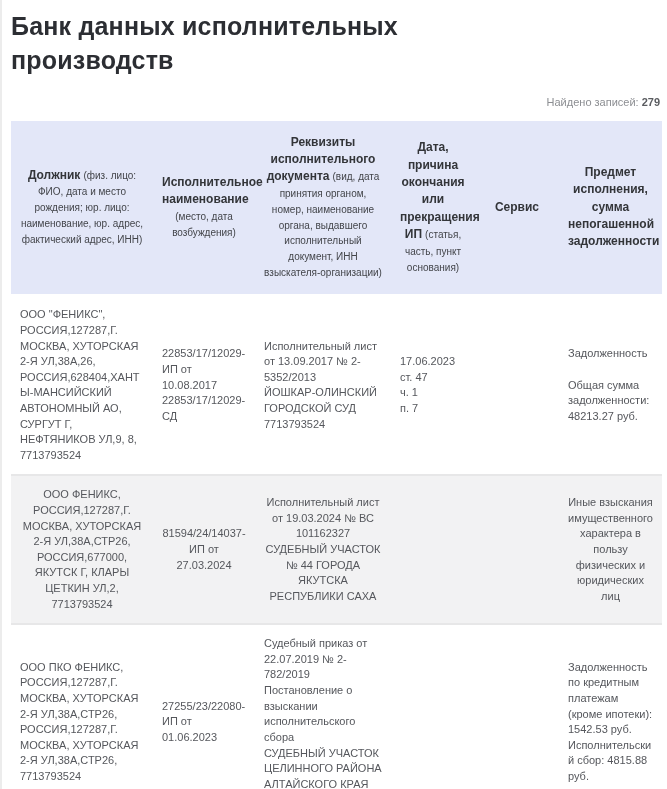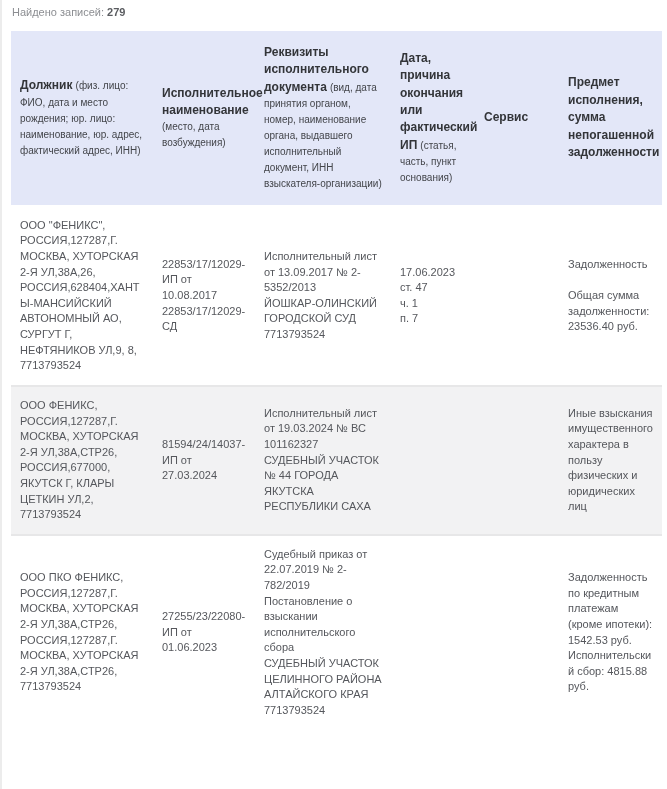--- a/index.html
+++ b/index.html
@@ -28,100 +28,102 @@
     line-height:1.35;
     font-weight:700;
     letter-spacing:.2px;
     color:var(--title-color);
     max-width:500px;
   }
   .results{
     font-size:11px;
     color:var(--muted-text);
     margin:0 0 13px 1px;
+    text-align:right;
   }
   .results b{
     color:#5a5c60;
     font-weight:700;
     margin-left:3px;
   }
   table.bank-table{
     border-collapse:collapse;
     table-layout:fixed;
     width:651px;
   }
   thead th{
     background:var(--header-bg);
-    text-align:left;
+    text-align:center;
     vertical-align:middle;
     padding:13px 9px;
     font-weight:400;
     color:var(--header-text);
     font-size:11px;
     line-height:1.45;
   }
   .ht{font-weight:700;font-size:12px;}
   .hs{font-weight:400;font-size:10px;color:#43454a;}
   tbody tr{border-top:2px solid var(--separator);}
   tbody tr:first-child{border-top:2px solid #ffffff;}
-  tbody tr.alt{background:var(--row-alt-bg);}
+  tbody tr.alt{background:var(--row-alt-bg);text-align:center;}
   td.cell{
     vertical-align:middle;
     padding:11px 9px;
     font-size:11px;
     line-height:1.42;
     color:var(--cell-text);
     white-space:pre-line;
     word-wrap:break-word;
   }
 </style>
 </head>
 <body>
 
 <div class="page">
 
+  <h1 class="title">Банк данных исполнительных производств</h1>
 
   <div class="results"><span>Найдено записей:</span><b>279</b></div>
 
   <table class="bank-table">
     <colgroup>
       <col style="width:142px">
       <col style="width:102px">
       <col style="width:136px">
       <col style="width:84px">
       <col style="width:84px">
       <col style="width:103px">
     </colgroup>
     <thead>
       <tr>
         <th><span class="ht">Должник</span> <span class="hs">(физ. лицо: ФИО, дата и место рождения; юр. лицо: наименование, юр. адрес, фактический адрес, ИНН)</span></th>
         <th><span class="ht">Исполнительное наименование</span> <span class="hs">(место, дата возбуждения)</span></th>
         <th><span class="ht">Реквизиты исполнительного документа</span> <span class="hs">(вид, дата принятия органом, номер, наименование органа, выдавшего исполнительный документ, ИНН взыскателя-организации)</span></th>
-        <th><span class="ht">Дата, причина окончания или фактический ИП</span> <span class="hs">(статья, часть, пункт основания)</span></th>
+        <th><span class="ht">Дата, причина окончания или прекращения ИП</span> <span class="hs">(статья, часть, пункт основания)</span></th>
         <th><span class="ht">Сервис</span></th>
         <th><span class="ht">Предмет исполнения, сумма непогашенной задолженности</span></th>
       </tr>
     </thead>
     <tbody>
       <tr>
         <td class="cell">ООО "ФЕНИКС", РОССИЯ,127287,Г. МОСКВА, ХУТОРСКАЯ 2-Я УЛ,38А,26, РОССИЯ,628404,ХАНТЫ-МАНСИЙСКИЙ АВТОНОМНЫЙ АО, СУРГУТ Г, НЕФТЯНИКОВ УЛ,9, 8,
 7713793524</td>
         <td class="cell">22853/17/12029-ИП от 10.08.2017
 22853/17/12029-СД</td>
         <td class="cell">Исполнительный лист от 13.09.2017 № 2-5352/2013
 ЙОШКАР-ОЛИНСКИЙ ГОРОДСКОЙ СУД
 7713793524</td>
         <td class="cell">17.06.2023
 ст. 47
 ч. 1
 п. 7</td>
         <td class="cell"></td>
         <td class="cell">Задолженность
 
-Общая сумма задолженности: 23536.40 руб.</td>
+Общая сумма задолженности: 48213.27 руб.</td>
       </tr>
       <tr class="alt">
         <td class="cell">ООО ФЕНИКС, РОССИЯ,127287,Г. МОСКВА, ХУТОРСКАЯ 2-Я УЛ,38А,СТР26, РОССИЯ,677000, ЯКУТСК Г, КЛАРЫ ЦЕТКИН УЛ,2,
 7713793524</td>
         <td class="cell">81594/24/14037-ИП от 27.03.2024</td>
         <td class="cell">Исполнительный лист от 19.03.2024 № ВС 101162327
 СУДЕБНЫЙ УЧАСТОК № 44 ГОРОДА ЯКУТСКА РЕСПУБЛИКИ САХА</td>
         <td class="cell"></td>
         <td class="cell"></td>
         <td class="cell">Иные взыскания имущественного характера в пользу физических и юридических лиц</td>

